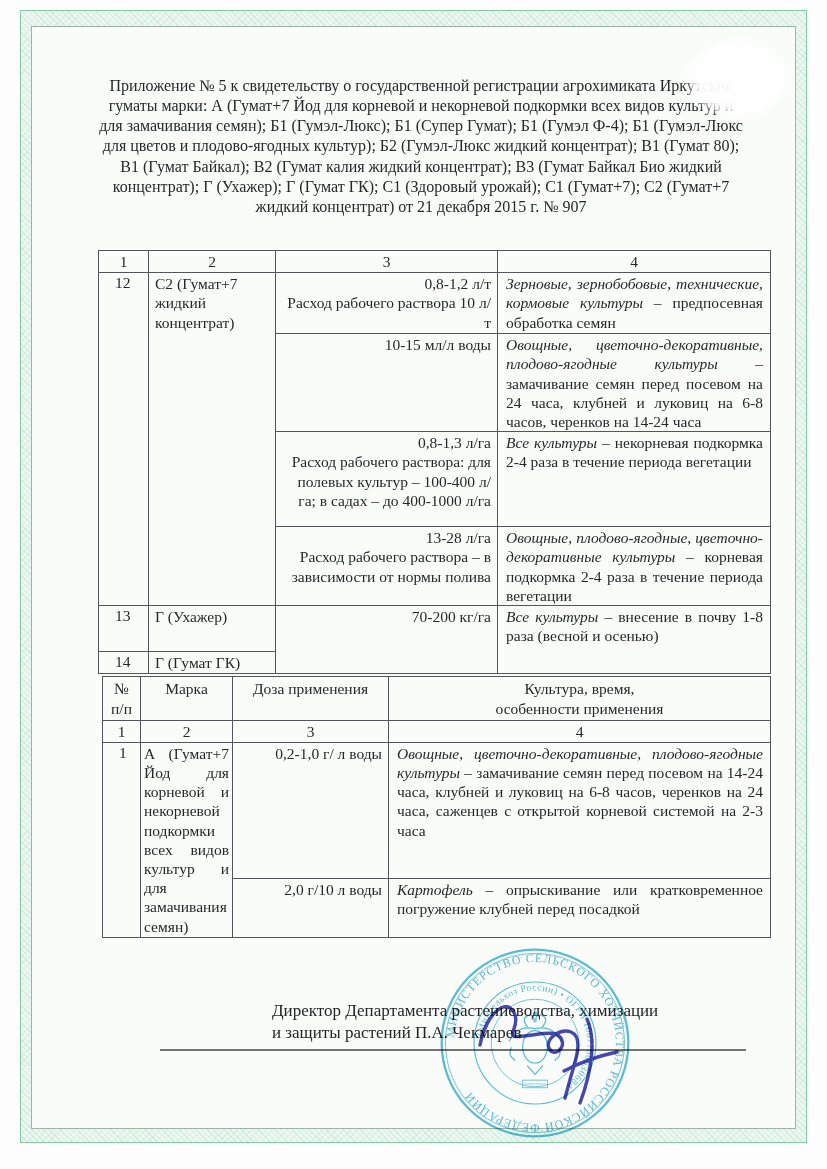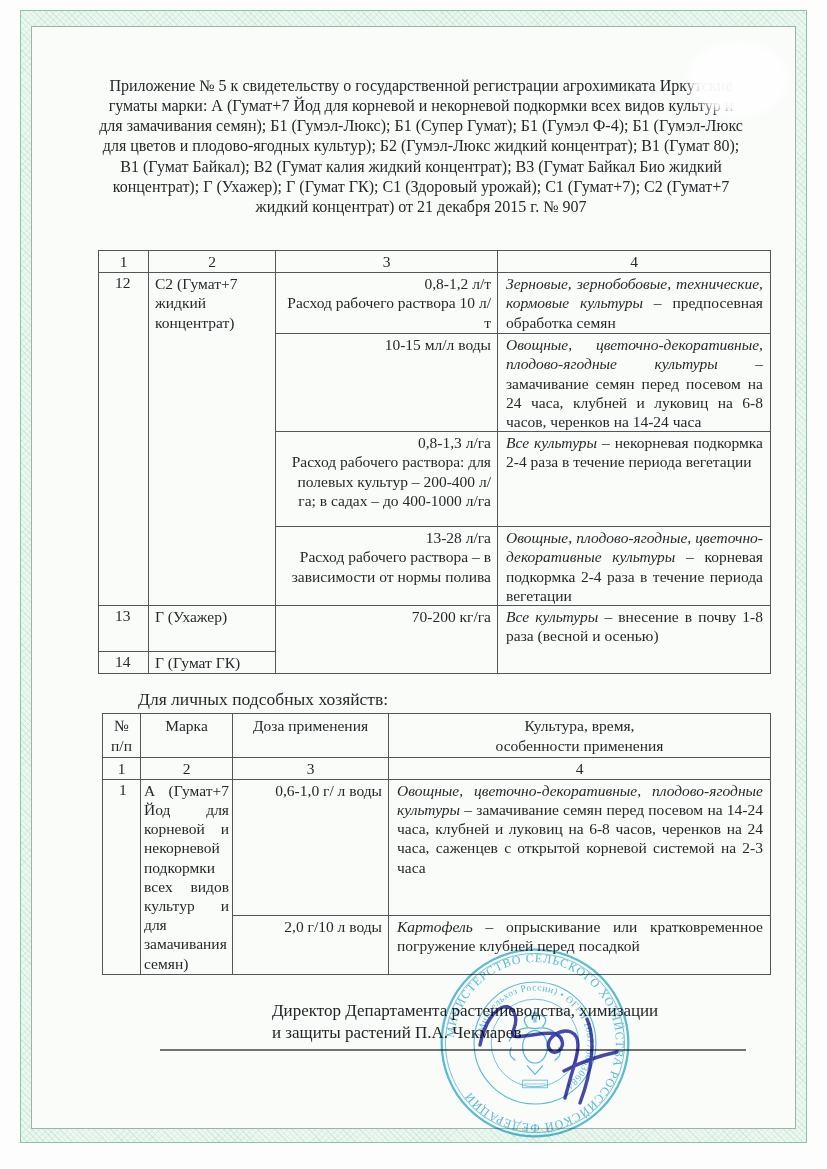--- a/index.html
+++ b/index.html
@@ -91,42 +91,41 @@
         <td class="dose" style="height:61px">0,8-1,2 л/т
 Расход рабочего раствора 10 л/т</td>
         <td class="usage"><i>Зерновые, зернобобовые, технические, кормовые культуры –</i><span> предпосевная обработка семян</span></td>
       </tr>
       <tr>
         <td class="dose" style="height:96px">10-15 мл/л воды</td>
         <td class="usage"><i>Овощные, цветочно-декоративные, плодово-ягодные культуры –</i><span> замачивание семян перед посевом на 24 часа, клубней и луковиц на 6-8 часов, черенков на 14-24 часа</span></td>
       </tr>
       <tr>
         <td class="dose" style="height:95px">0,8-1,3 л/га
-Расход рабочего раствора: для полевых культур – 200-400 л/га; в садах – до 400-1000 л/га</td>
+Расход рабочего раствора: для полевых культур – 100-400 л/га; в садах – до 400-1000 л/га</td>
         <td class="usage"><i>Все культуры –</i><span> некорневая подкормка 2-4 раза в течение периода вегетации</span></td>
       </tr>
       <tr>
         <td class="dose" style="height:76px">13-28 л/га
 Расход рабочего раствора – в зависимости от нормы полива</td>
         <td class="usage"><i>Овощные, плодово-ягодные, цветочно-декоративные культуры –</i><span> корневая подкормка 2-4 раза в течение периода вегетации</span></td>
       </tr>
       <tr>
         <td class="cnum" style="height:46px">13</td>
         <td>Г (Ухажер)</td>
         <td class="dose" rowspan="2">70-200 кг/га</td>
         <td class="usage" rowspan="2"><i>Все культуры –</i><span> внесение в почву 1-8 раза (весной и осенью)</span></td>
       </tr>
       <tr>
         <td class="cnum" style="height:22px">14</td>
         <td>Г (Гумат ГК)</td>
       </tr>
     </tbody>
   </table>
 
-  <p class="t2-caption">Для личных подсобных хозяйств:</p>
 
   <table class="t2">
     <colgroup>
         <col style="width:38px">
         <col style="width:92px">
         <col style="width:156px">
         <col style="width:382px">
       </colgroup>
     <tbody>
       <tr class="hdr">
@@ -139,21 +138,21 @@
       </tr>
       <tr class="numrow">
         <td>1</td>
         <td>2</td>
         <td>3</td>
         <td>4</td>
       </tr>
       <tr>
         <td class="cnum" rowspan="2">1</td>
         <td class="mark-j" rowspan="2">А (Гумат+7 Йод для корневой и некорневой подкормки всех видов культур и для замачивания семян)</td>
-        <td class="dose" style="height:130px">0,6-1,0 г/ л воды</td>
+        <td class="dose" style="height:130px">0,2-1,0 г/ л воды</td>
         <td class="usage"><i>Овощные, цветочно-декоративные, плодово-ягодные культуры –</i><span> замачивание семян перед посевом на 14-24 часа, клубней и луковиц на 6-8 часов, черенков на 24 часа, саженцев с открытой корневой системой на 2-3 часа</span></td>
       </tr>
       <tr>
         <td class="dose" style="height:56px">2,0 г/10 л воды</td>
         <td class="usage"><i>Картофель –</i><span> опрыскивание или кратковременное погружение клубней перед посадкой</span></td>
       </tr>
     </tbody>
   </table>
 
   <div class="sig-line"></div>

